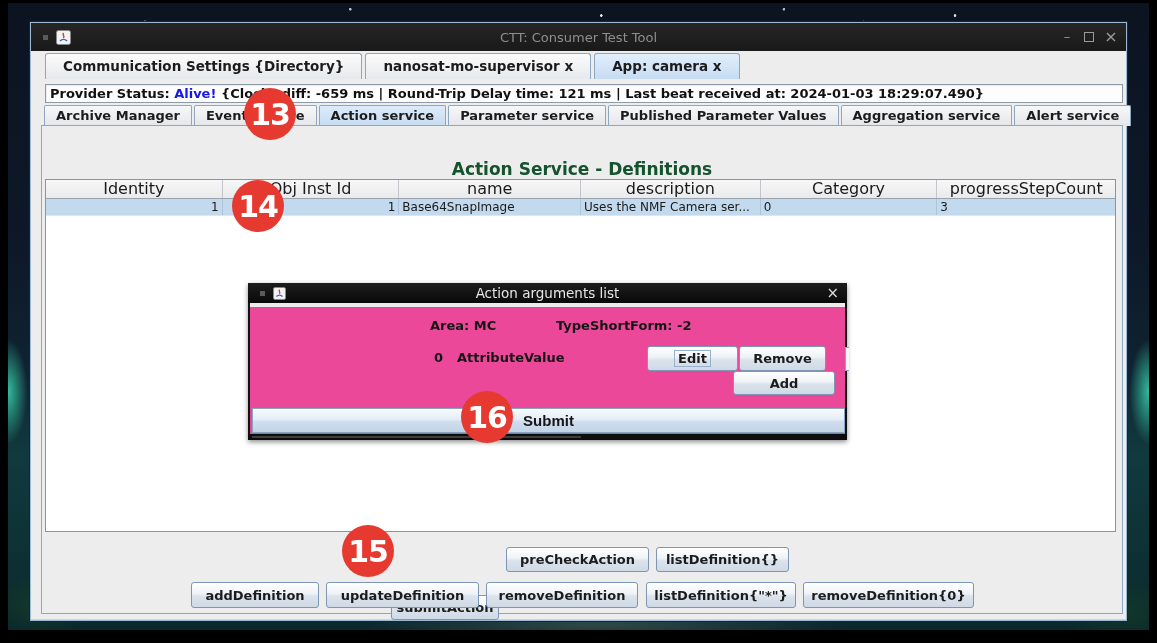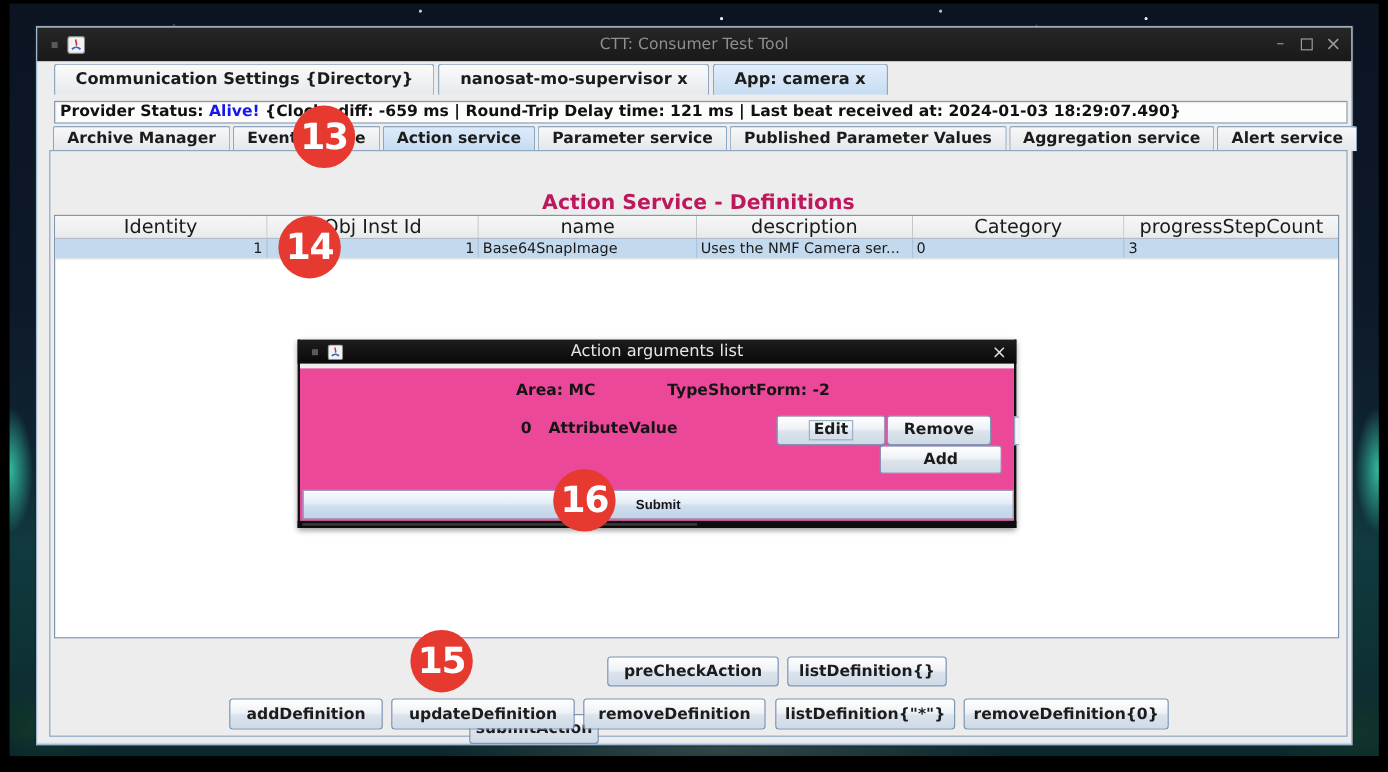--- a/index.html
+++ b/index.html
@@ -51,21 +51,21 @@
   
   .provider { position:absolute; left:14px; top:61px; width:1078px; height:19px; background:#fdfdfd;
       border:1px solid #8d9aa8; box-shadow:inset 1px 1px 0 rgba(0,0,0,.07);
       font-size:13px; font-weight:bold; color:#111; line-height:17px; padding-left:4px; white-space:nowrap; overflow:hidden; }
   .alive { color:#1717e8; }
 
   
   .panel { position:absolute; left:10px; top:102px; width:1082px; height:489px;
            border:1px solid #8ea8c4; background:#ededed; }
   .sectitle { position:absolute; left:0; right:0; top:33px; text-align:center;
-              font-size:17px; font-weight:bold; color:#be185d; }
+              font-size:17px; font-weight:bold; color:#14532d; }
   .scrollpane { position:absolute; left:3px; top:53px; width:1071px; height:353px;
                 border:1px solid #7f96ac; background:#fff; }
   .thead { display:flex; height:19px; border-bottom:1px solid #9aa4ae; }
   .th { background:linear-gradient(#f7f7f7,#e9eaeb); border-right:1px solid #c2c6ca; font-size:16px;
         color:#1a1a1a; text-align:center; line-height:18px; overflow:hidden; white-space:nowrap; }
   .trow { display:flex; height:17px; background:#c3d9ee; border-bottom:1px solid #e4e4e4; }
   .td { font-size:12px; color:#1a1a1a; line-height:16px; padding:0 3px; border-right:1px solid #aec4d8;
         overflow:hidden; white-space:nowrap; }
   .c0 { width:177px; } .c1 { width:177px; } .c2 { width:182px; } .c3 { width:180px; } .c4 { width:177px; } .c5 { width:178px; }
   .ra { text-align:right; }
@@ -84,21 +84,21 @@
       background:linear-gradient(#1d1d1d,#090909); display:flex; align-items:center; padding:0 8px; }
   .dlg-title { position:absolute; left:0; right:0; text-align:center; color:#e6e6e6; font-size:13.5px; }
   .dlg-close { margin-left:auto; color:#dcdcdc; font-size:15px; z-index:2; }
   .dlg-body { position:absolute; left:0; right:0; top:24px; bottom:6px; background:#ec4899; }
   .dlg-label { position:absolute; font-size:13px; font-weight:bold; color:#151515; white-space:nowrap; }
   .dlg-bottom { position:absolute; left:-2px; right:-2px; bottom:0; height:6px; background:#0d0d0d; }
   .dlg-bottom span { position:absolute; left:4px; top:2px; width:55%; height:2px; background:#3d3d3d; display:block; }
   .focusring { border:1px solid #98b2cc; padding:0 3px; }
   .submitbar { position:absolute; left:2px; top:101px; width:593px; height:25px;
       border:1px solid #8aa4c2; background:linear-gradient(#f8fbfe,#e4edf6 45%,#cfdeee 55%,#c2d4e6);
-      box-shadow:inset 0 1px 0 #fff; font-weight:bold; font-size:11px; color:#16161a;
+      box-shadow:inset 0 1px 0 #fff; font-weight:bold; font-size:15px; color:#16161a;
       display:flex; align-items:center; justify-content:center; }
   .sliver { position:absolute; left:595px; top:40px; width:4px; height:24px;
             background:#f4f7fa; border:1px solid #8aa4c2; border-right:none; }
 
   
   .badge { position:absolute; width:52px; height:52px; border-radius:50%; background:#e6392f;
       color:#fff; font-size:30px; font-weight:bold; display:flex; align-items:center; justify-content:center;
       z-index:50; letter-spacing:-1px; }
 </style>
 </head>

